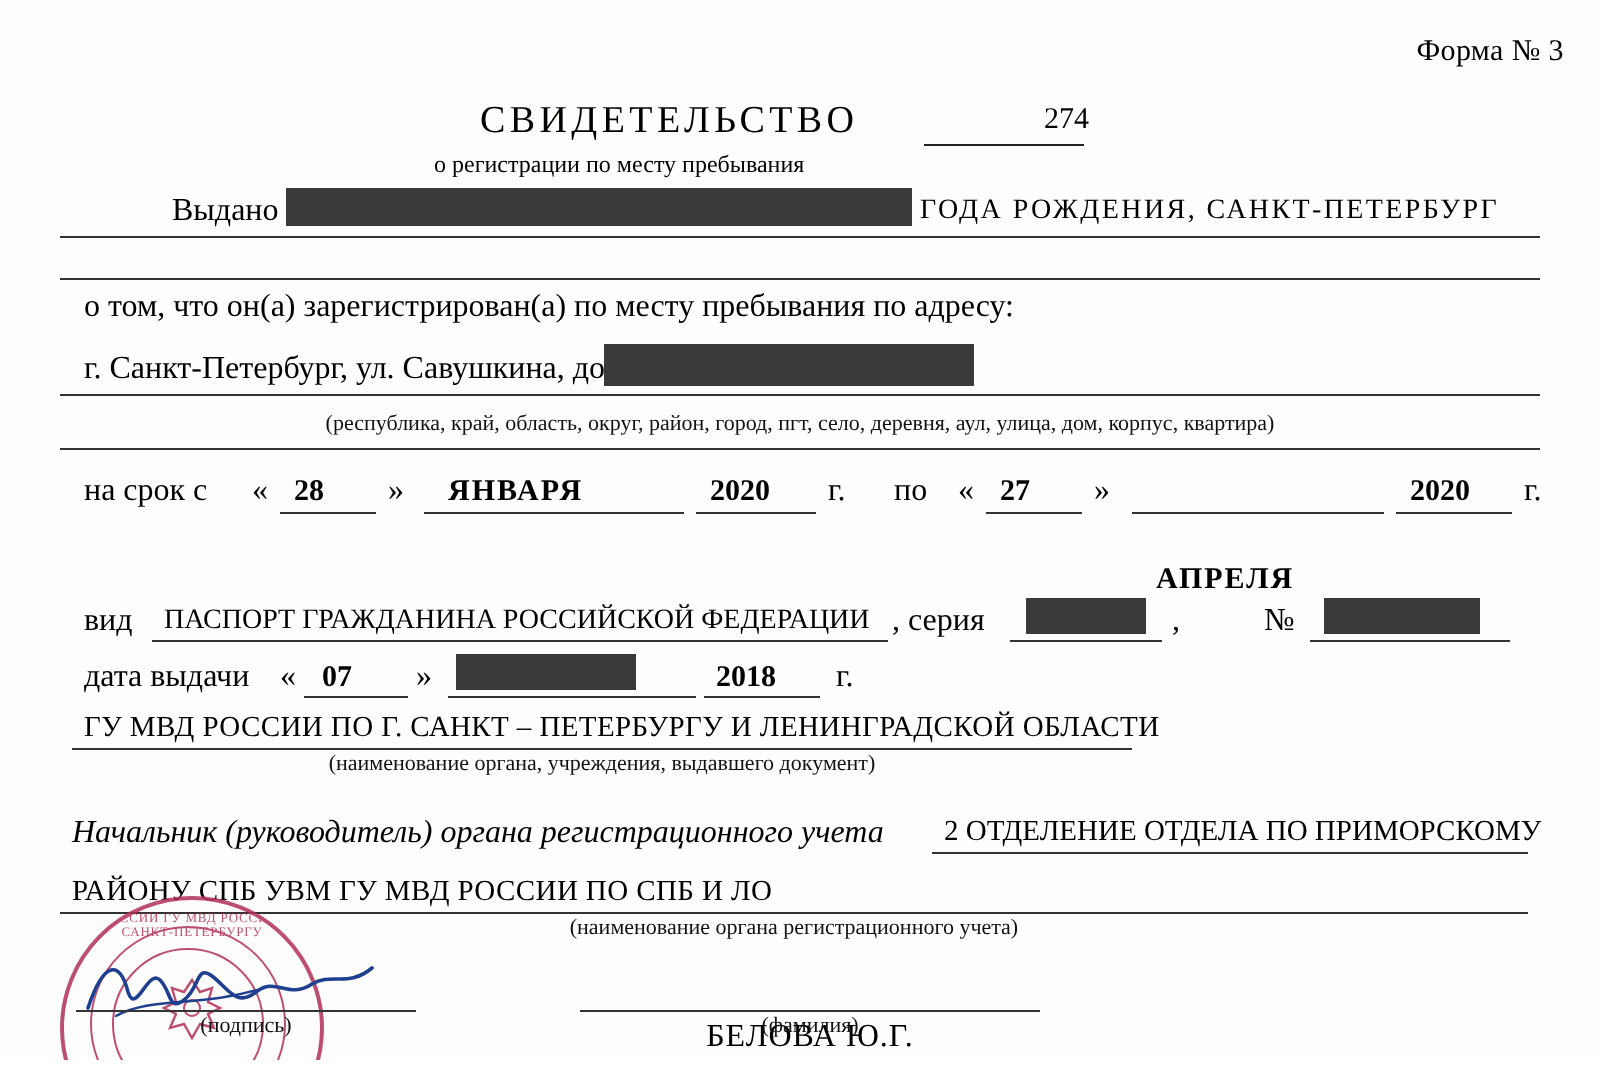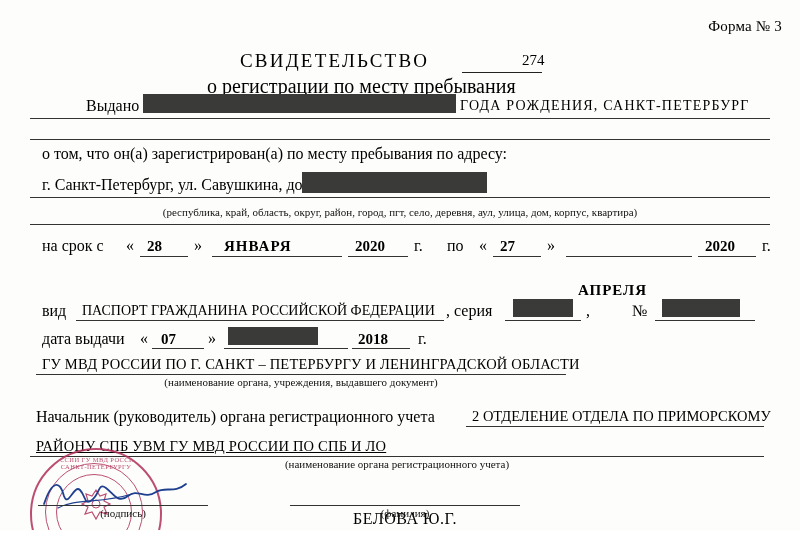--- a/index.html
+++ b/index.html
@@ -48,23 +48,23 @@
   }
   .title-num-rule {
     position: absolute;
     left: 462px;
     top: 72px;
     width: 80px;
     border-bottom: 1px solid #222;
   }
   .title-sub {
     position: absolute;
-    left: 207px;
+    left: 217px;
     top: 75px;
-    font-size: 20px;
+    font-size: 12px;
   }
   
   .rule {
     position: absolute;
     border-bottom: 1px solid #333;
     height: 0;
   }
   .redact {
     position: absolute;
     background: #3a3a38;
@@ -234,24 +234,24 @@
   <div class="redact" style="left:228px; top:327px; width:90px; height:18px;"></div>
   <div class="rule" style="left:224px; top:348px; width:124px;"></div>
   <div class="val" style="left:358px; top:331px; font-weight:bold;">2018</div>
   <div class="rule" style="left:352px; top:348px; width:58px;"></div>
   <div class="lbl" style="left:418px; top:330px;">г.</div>
 
   <div class="val" style="left:42px; top:356px; font-size:14.5px; letter-spacing:.2px;">ГУ  МВД  РОССИИ  ПО  Г. САНКТ – ПЕТЕРБУРГУ  И  ЛЕНИНГРАДСКОЙ ОБЛАСТИ</div>
   <div class="rule" style="left:36px; top:374px; width:530px;"></div>
   <div class="lbl-sm" style="left:36px; top:376px; width:530px; text-align:center;">(наименование органа, учреждения, выдавшего документ)</div>
 
-  <div class="lbl" style="left:36px; top:408px;">Начальник (руководитель) органа регистрационного учета</div>
+  <div class="lbl" style="left:36px; top:408px;font-style:italic;">Начальник (руководитель) органа регистрационного учета</div>
   <div class="val" style="left:472px; top:408px; font-size:14.5px;">2 ОТДЕЛЕНИЕ ОТДЕЛА  ПО ПРИМОРСКОМУ</div>
   <div class="rule" style="left:466px; top:426px; width:298px;"></div>
-  <div class="val" style="left:36px; top:438px; font-size:14.5px; letter-spacing:.2px;text-decoration:underline;">РАЙОНУ СПБ УВМ  ГУ  МВД РОССИИ  ПО СПБ  И  ЛО</div>
+  <div class="val" style="left:36px; top:438px; font-size:14.5px; letter-spacing:.2px;">РАЙОНУ СПБ УВМ  ГУ  МВД РОССИИ  ПО СПБ  И  ЛО</div>
   <div class="rule" style="left:30px; top:456px; width:734px;"></div>
   <div class="lbl-sm" style="left:30px; top:458px; width:734px; text-align:center;">(наименование органа регистрационного учета)</div>
 
   <div class="stamp">
     <div class="stamp-inner"></div>
     <div class="stamp-inner2"></div>
     <div class="stamp-txt-top">МВД РОССИИ ГУ МВД РОССИИ ПО Г. САНКТ-ПЕТЕРБУРГУ</div>
     <svg class="stamp-eagle" viewBox="0 0 40 40">
       <path d="M20 4 L24 10 L30 8 L28 15 L34 18 L28 21 L31 28 L24 26 L20 33 L16 26 L9 28 L12 21 L6 18 L12 15 L10 8 L16 10 Z" fill="none" stroke="#b0305a" stroke-width="1.2"></path>
       <circle cx="20" cy="18" r="4" fill="none" stroke="#b0305a" stroke-width="1"></circle>

